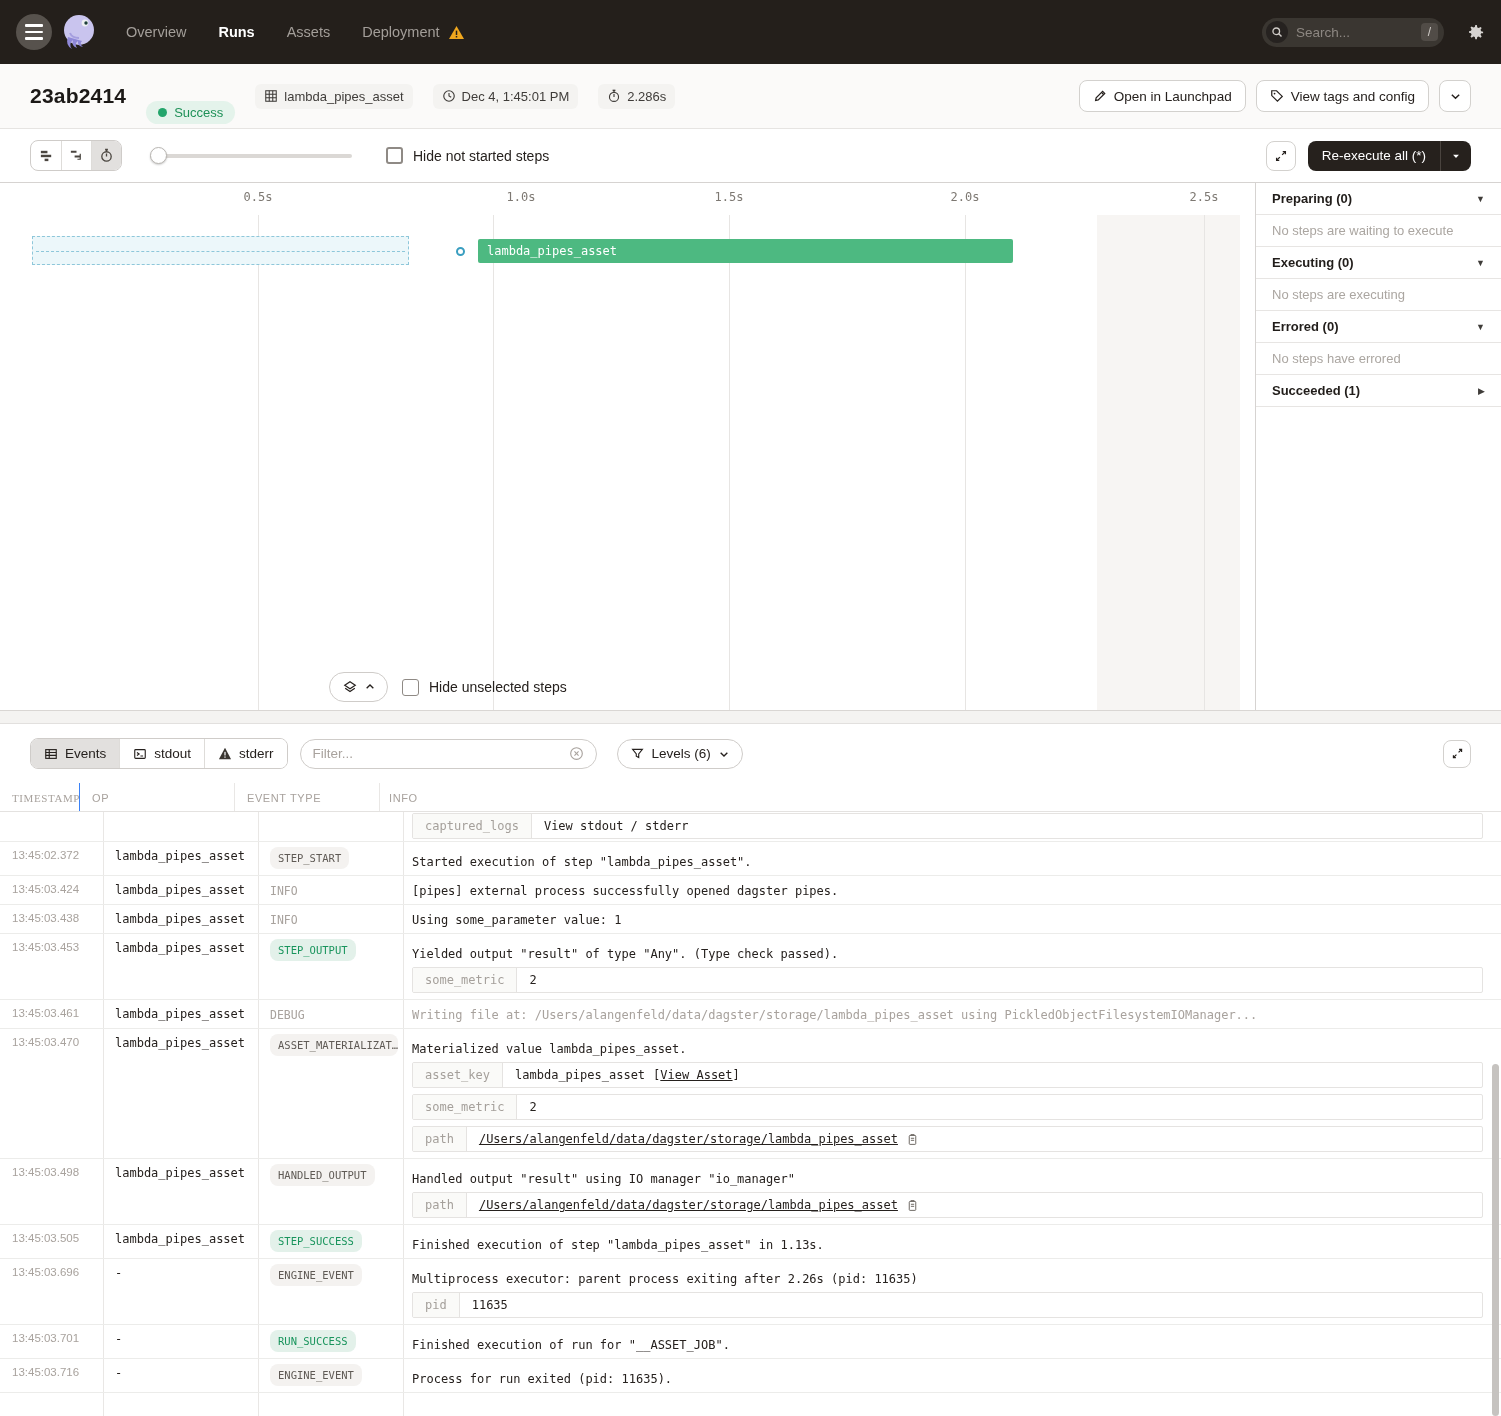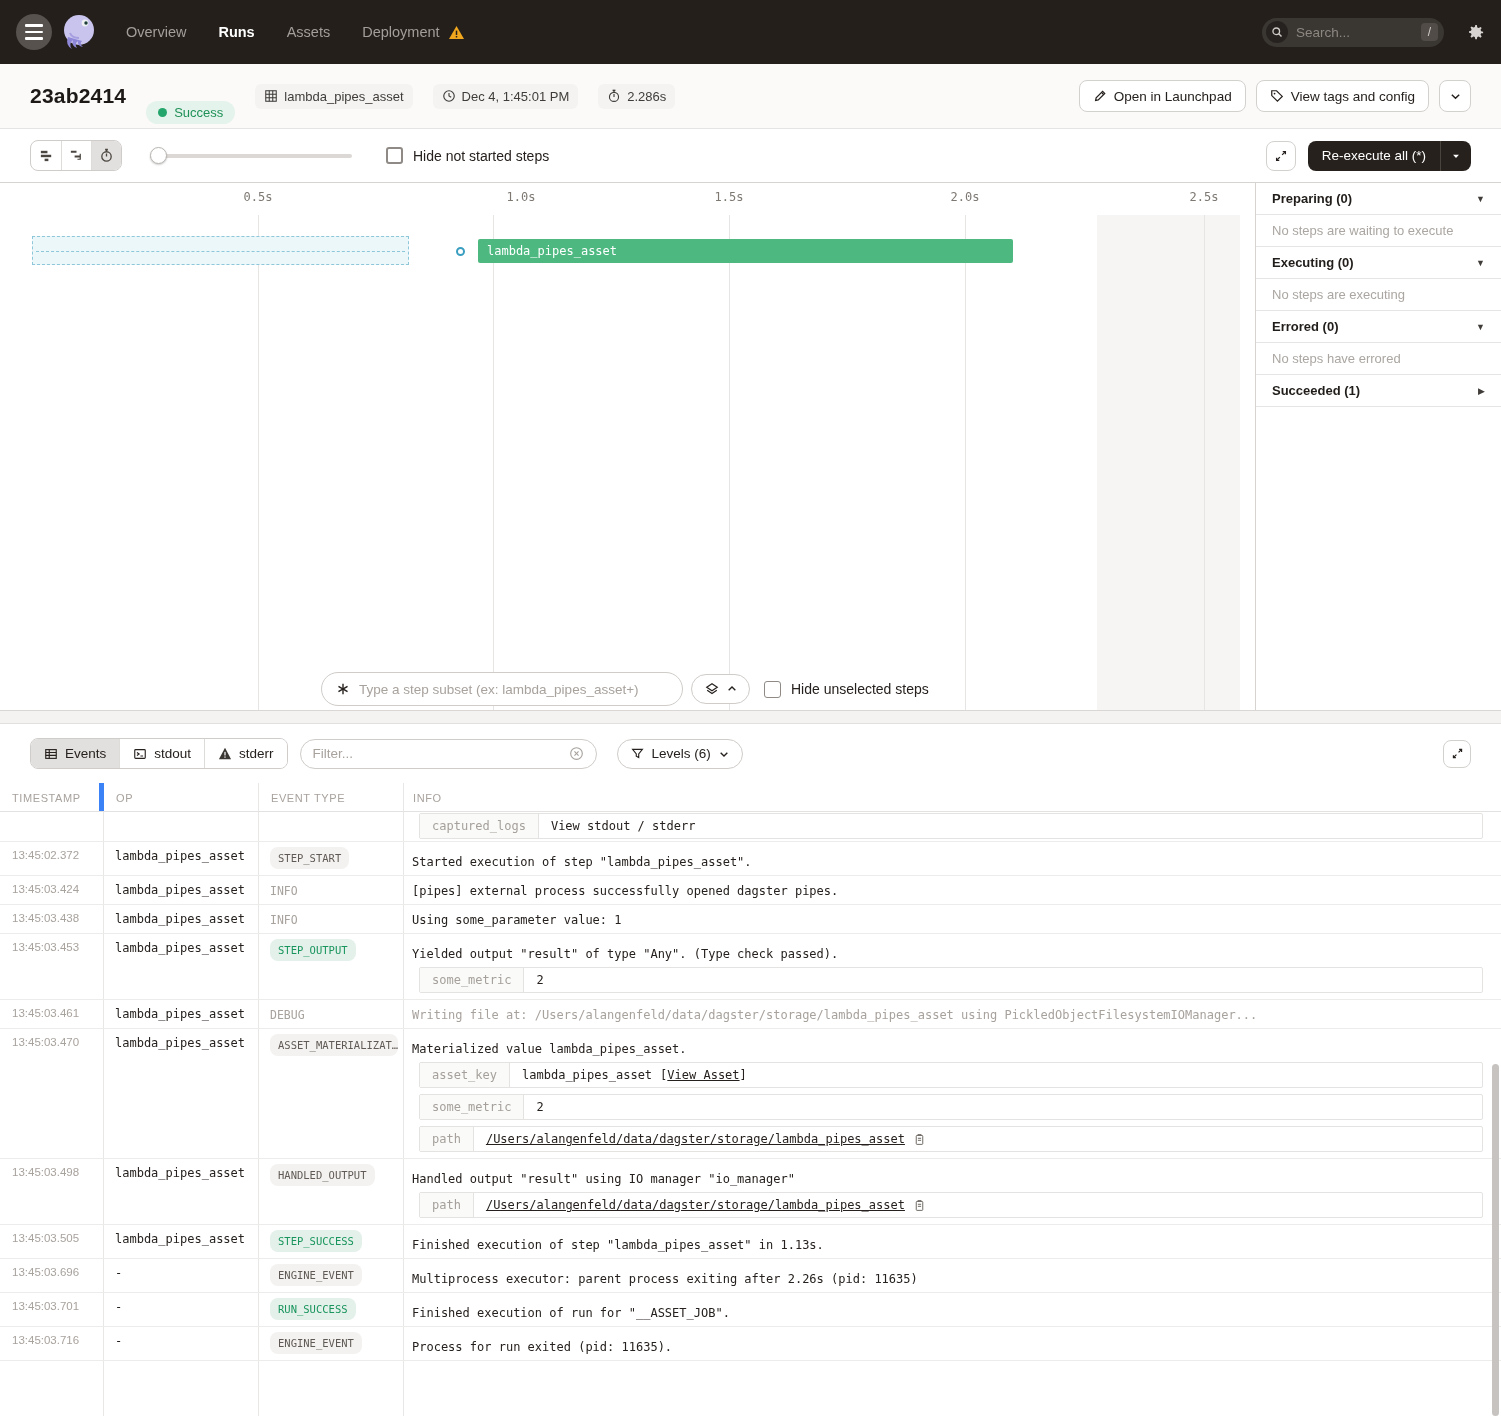--- a/index.html
+++ b/index.html
@@ -91,21 +91,21 @@
   .etab.sel { background:#e2e0de; }
   .filterbox { margin-left:12px; width:297px; height:30px; border:1px solid #cfccc9; border-radius:15px;
                display:flex; align-items:center; padding:0 12px; }
   .filterbox input { border:none; outline:none; flex:1; font-size:13.5px; color:#26211e; background:transparent; font-family:"Liberation Sans",sans-serif; }
   .filterbox input::placeholder { color:#a8a29d; }
   .levels { margin-left:20px; height:30px; border:1px solid #cfccc9; border-radius:15px; display:flex; align-items:center;
             gap:8px; padding:0 13px; font-size:13.5px; color:#26211e; cursor:pointer; }
   .etoolbar .iconbtn { margin-left:auto; width:28px; height:28px; }
 
   .etable-head { height:29px; border-bottom:1px solid #e4e2e0; display:flex; }
-  .ecol-ts { width:104px; border-right:5px solid #3b82f6; flex:none; }
+  .ecol-ts { width:80px; border-right:1px solid #3b82f6; flex:none;font-family:Liberation Serif, serif; }
   .ecol-op { width:155px; border-right:1px solid #e9e7e5; flex:none; }
   .ecol-type { width:145px; border-right:1px solid #e9e7e5; flex:none; }
   .ecol-info { flex:1; min-width:0; }
   .etable-head > div { font-size:11px; color:#a8a29d; letter-spacing:.6px; padding:9px 0 0 12px; }
   .etable-head .ecol-op { padding-left:12px; } .etable-head .ecol-type { padding-left:12px; } .etable-head .ecol-info { padding-left:9px; }
 
   .ebody { height:604px; display:flex; flex-direction:column; overflow:hidden; position:relative; }
   .erow { display:flex; border-bottom:1px solid #ececea; flex:none; }
   .erow.filler { flex:1; border-bottom:none; }
   .cell-ts { width:104px; border-right:1px solid #e9e7e5; flex:none; padding:7px 0 5px 12px;
@@ -117,21 +117,21 @@
   .badge { display:inline-block; font-family:"DejaVu Sans Mono",monospace; font-size:10.5px; border-radius:8px;
            padding:5px 8px; max-width:128px; overflow:hidden; white-space:nowrap; }
   .badge.gray { background:#f4f2f0; color:#5f5a55; }
   .badge.green { background:#e3f1ea; color:#18945c; }
   .typeplain { font-family:"DejaVu Sans Mono",monospace; font-size:11.5px; color:#a8a29d; padding-top:3px; display:inline-block; }
   .infoline { font-family:"DejaVu Sans Mono",monospace; font-size:12px; color:#26211e; padding-top:3px;
               white-space:nowrap; overflow:hidden; }
   .badge ~ .infoline, .cell-type .badge { vertical-align:top; }
   .erow.badge-row .infoline { padding-top:8px; }
   .infoline.muted { color:#a8a29d; }
-  .metabox { display:flex; border:1px solid #e5e3e1; border-radius:2px; margin:6px 0 0 7px; margin-right:0; background:#fff; overflow:hidden; }
+  .metabox { display:flex; border:1px solid #e5e3e1; border-radius:2px; margin:6px 0 0 0; margin-right:0; background:#fff; overflow:hidden; }
   .metakey { background:#fafaf8; border-right:1px solid #e5e3e1; padding:5px 12px; font-family:"DejaVu Sans Mono",monospace;
              font-size:12px; color:#a5a09b; white-space:nowrap; flex:none; }
   .metaval { padding:5px 12px; font-family:"DejaVu Sans Mono",monospace; font-size:12px; color:#26211e; white-space:nowrap;
              overflow:hidden; display:flex; align-items:center; gap:8px; }
   .metalink { text-decoration:underline; color:#26211e; cursor:pointer; }
   .fragment-row { height:30px; }
   .fragment-row .cell-info { overflow:hidden; }
   .fragment-row .metabox { margin-top:-4px; }
   .scrollthumb { position:absolute; right:2px; top:1064px; width:7px; height:352px; border-radius:4px; background:#c6c3c0; z-index:9; }
 
@@ -329,30 +329,20 @@
           <div class="gridline" style="left: 729px;"></div>
           <div class="tick" style="left: 965px;">2.0s</div>
           <div class="gridline" style="left: 965px;"></div>
           <div class="tick" style="left: 1204px;">2.5s</div>
           <div class="gridline" style="left: 1204px;"></div>
         </div>
       <div class="prepbar"></div>
       <div class="marker"></div>
       <div class="stepbar">lambda_pipes_asset</div>
       <div class="subsetrow">
-        <div class="subsetinput">
-          <span>
-            <svg width="14" height="14" viewBox="0 0 16 16" stroke="#26211e" stroke-width="1.6" fill="none">
-                <line x1="8" y1="2" x2="8" y2="14"></line>
-                <line x1="2.8" y1="5" x2="13.2" y2="11"></line>
-                <line x1="13.2" y1="5" x2="2.8" y2="11"></line>
-              </svg>
-          </span>
-          <input type="text" placeholder="Type a step subset (ex: lambda_pipes_asset+)" style="">
-        </div>
         <div class="layersbtn">
           <span>
             <svg width="14" height="14" viewBox="0 0 16 16" fill="none" stroke="#26211e" stroke-width="1.4">
                 <path d="M8 2 14 6 8 10 2 6z"></path>
                 <polyline points="2.5,9.5 8,13.2 13.5,9.5"></polyline>
               </svg>
           </span>
           <span>
             <svg width="10" height="10" viewBox="0 0 12 12" fill="none" stroke="#26211e" stroke-width="1.6">
                 <polyline points="2,7.5 6,3.5 10,7.5"></polyline>
@@ -585,20 +575,26 @@
         <div class="cell-info">
           <div class="infoline">Finished execution of step "lambda_pipes_asset" in 1.13s.</div>
         </div>
       </div>
       <div class="erow badge-row">
         <div class="cell-ts">13:45:03.696</div>
         <div class="cell-op">-</div>
         <div class="cell-type"><span class="badge gray">ENGINE_EVENT</span></div>
         <div class="cell-info">
           <div class="infoline">Multiprocess executor: parent process exiting after 2.26s (pid: 11635)</div>
+          <div class="metabox">
+            <div class="metakey">pid</div>
+            <div class="metaval">
+              <span>11635</span>
+            </div>
+          </div>
         </div>
       </div>
       <div class="erow badge-row">
         <div class="cell-ts">13:45:03.701</div>
         <div class="cell-op">-</div>
         <div class="cell-type"><span class="badge green">RUN_SUCCESS</span></div>
         <div class="cell-info">
           <div class="infoline">Finished execution of run for "__ASSET_JOB".</div>
         </div>
       </div>

